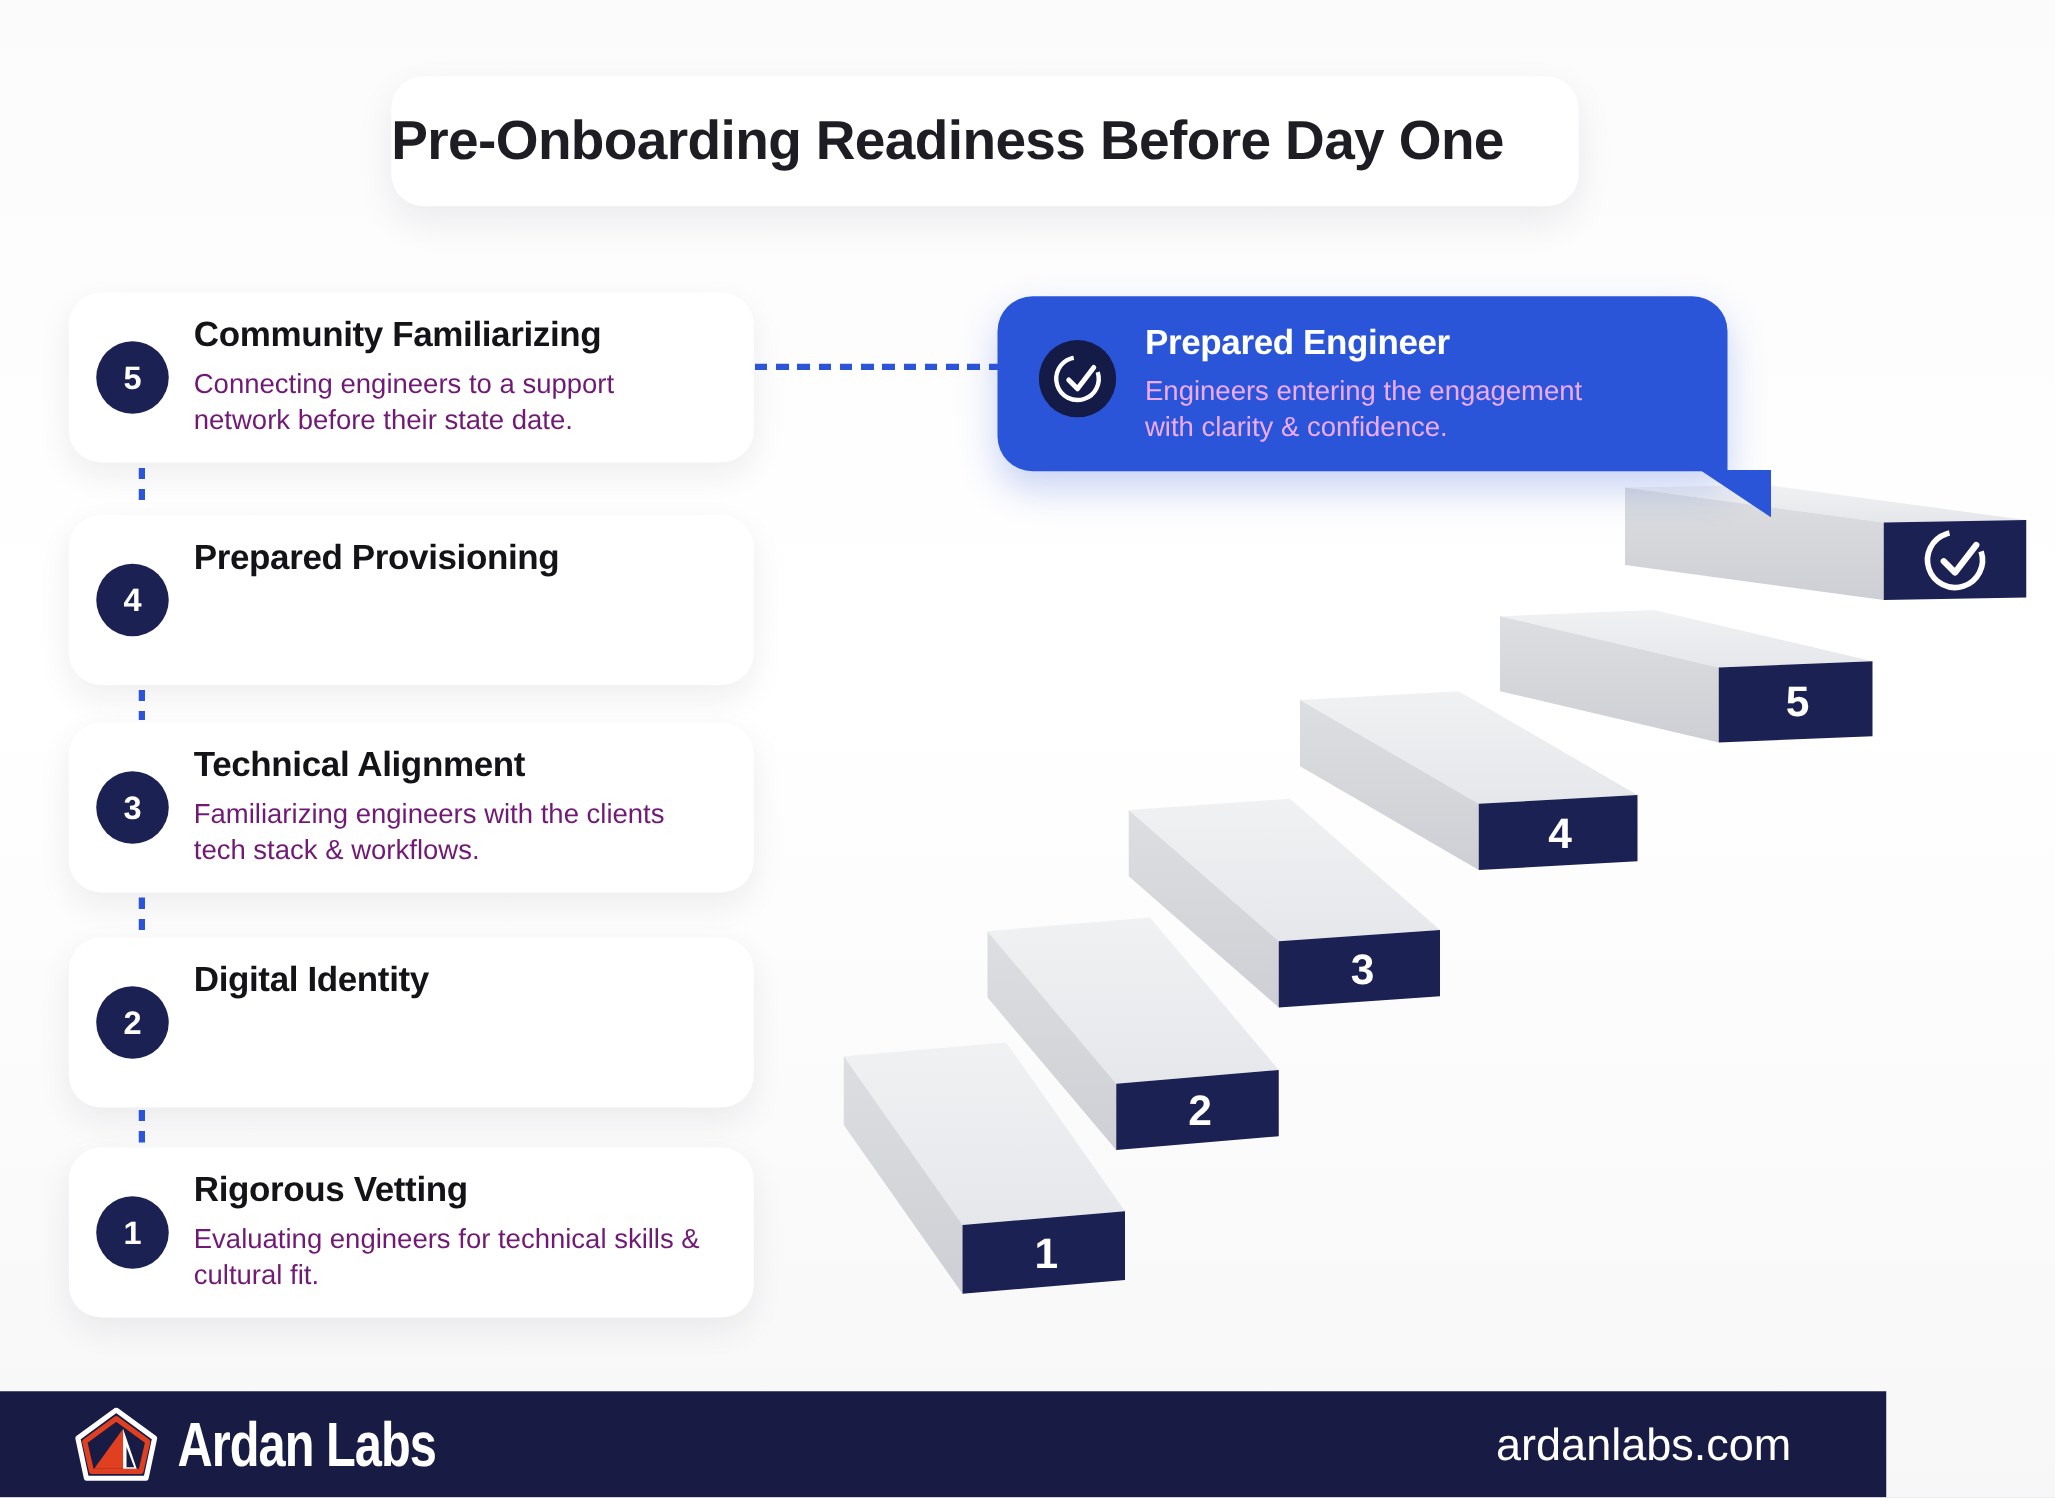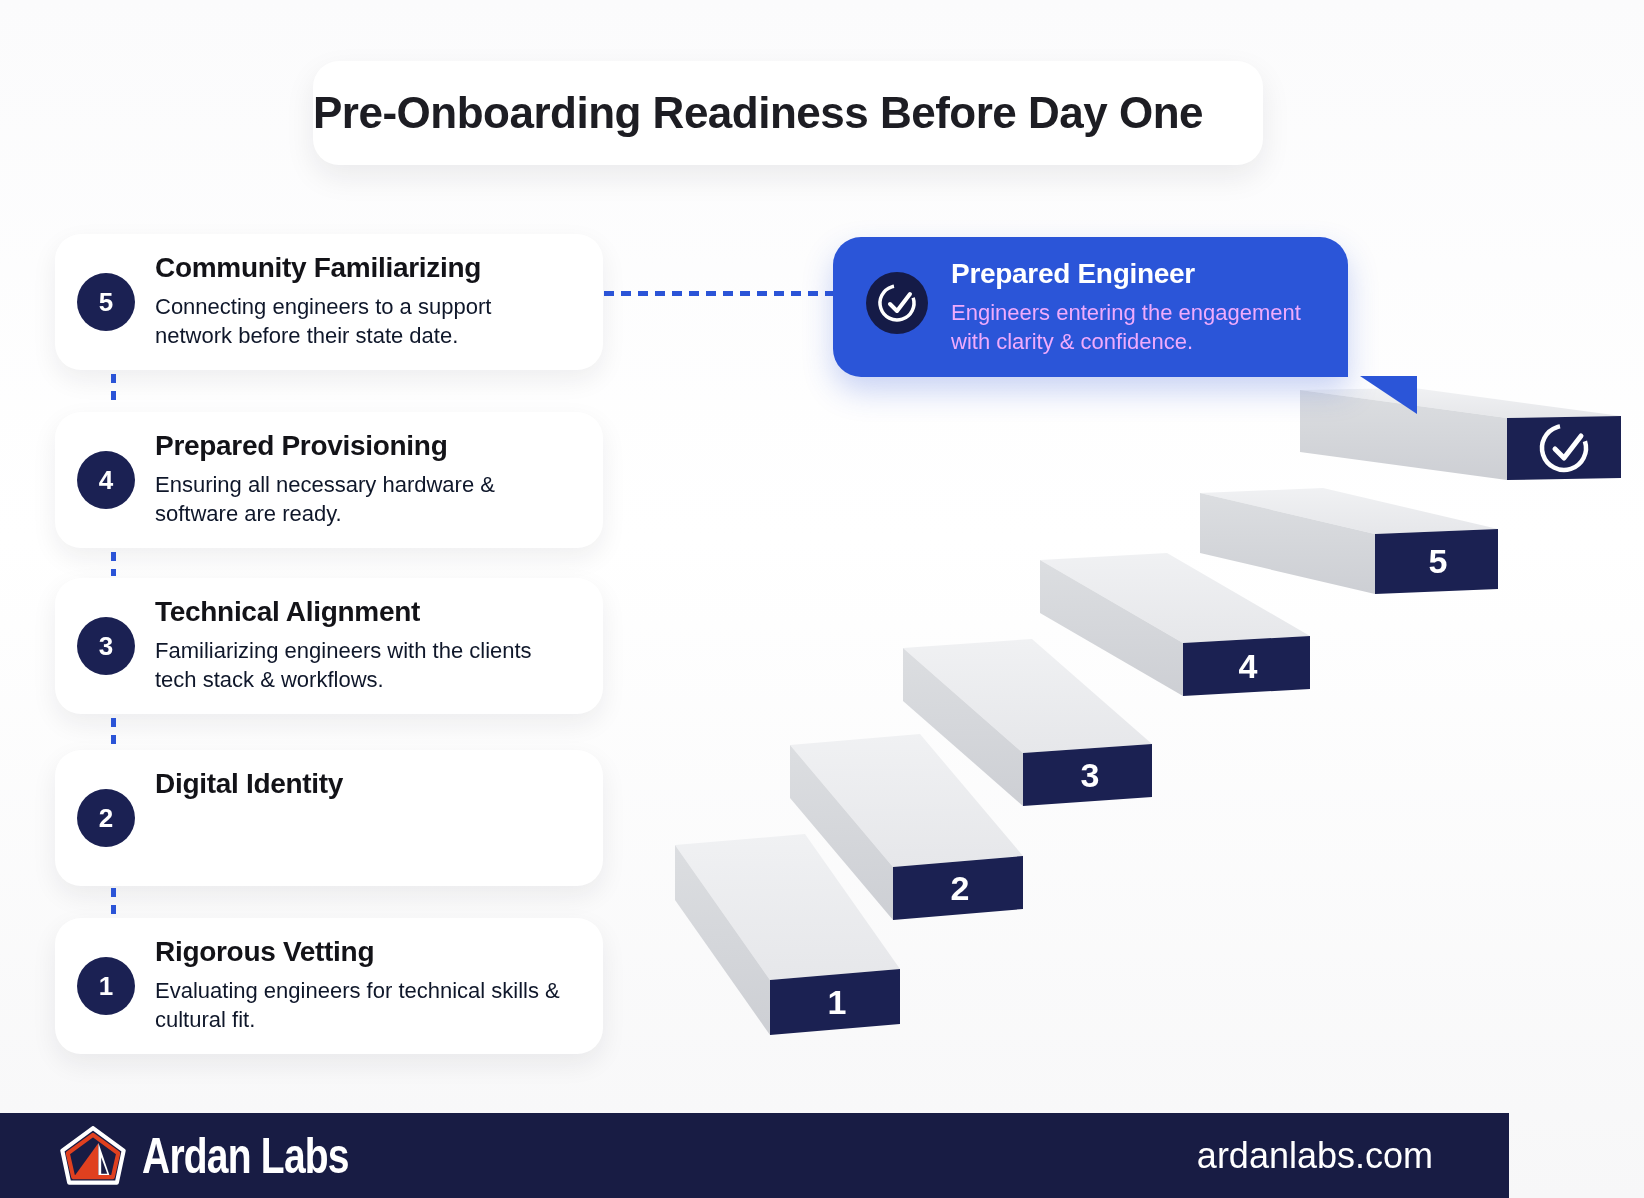--- a/index.html
+++ b/index.html
@@ -26,33 +26,33 @@
     padding:18px 24px 18px 100px;
   }
   .num-badge {
     position:absolute; left:22px; top:50%; transform:translateY(-50%);
     width:58px; height:58px; border-radius:50%;
     background:#1b2153; color:#ffffff;
     display:flex; align-items:center; justify-content:center;
     font-size:26px; font-weight:700;
   }
   .info-card h2 { font-size:28px; font-weight:700; color:#131318; margin-bottom:8px; letter-spacing:-.3px; }
-  .info-card p { font-size:22px; line-height:29px; color:#0f172a; max-width:410px; }
+  .info-card p { font-size:22px; line-height:29px; color:#701a75; max-width:410px; }
   
   .v-dash {
     position:absolute; left:111px; width:5px;
     background:repeating-linear-gradient(180deg,#2b54d7 0 9px,transparent 9px 17px);
   }
   .h-dash {
     position:absolute; left:604px; top:291px; width:229px; height:5px;
     background:repeating-linear-gradient(90deg,#2b54d7 0 10px,transparent 10px 17px);
   }
   
   .callout {
-    position:absolute; left:833px; top:237px; width:515px; height:140px;
+    position:absolute; left:798px; top:237px; width:584px; height:140px;
     background:#2b55d8; border-radius:28px 28px 0 28px;
     box-shadow:0 14px 30px rgba(43,85,216,.25);
     padding-left:44px;
   }
   .callout-tail {
     position:absolute; left:1360px; top:376px; width:57px; height:38px;
     background:#2b55d8; clip-path:polygon(0 0,100% 0,100% 100%);
   }
   .callout-icon { position:absolute; left:33px; top:35px; width:62px; height:62px; }
   .callout-text { position:absolute; left:118px; top:21px; }
@@ -83,21 +83,20 @@
   </div>
 
   <div class="info-card" style="top:234px">
     <div class="num-badge">5</div>
     <h2>Community Familiarizing</h2>
     <p>Connecting engineers to a support network before their state date.</p>
   </div>
   <div class="info-card" style="top:412px">
     <div class="num-badge">4</div>
     <h2>Prepared Provisioning</h2>
-    <p>Ensuring all necessary hardware &amp; software are ready.</p>
   </div>
   <div class="info-card" style="top:578px">
     <div class="num-badge">3</div>
     <h2>Technical Alignment</h2>
     <p>Familiarizing engineers with the clients tech stack &amp; workflows.</p>
   </div>
   <div class="info-card" style="top:750px">
     <div class="num-badge">2</div>
     <h2>Digital Identity</h2>
   </div>

